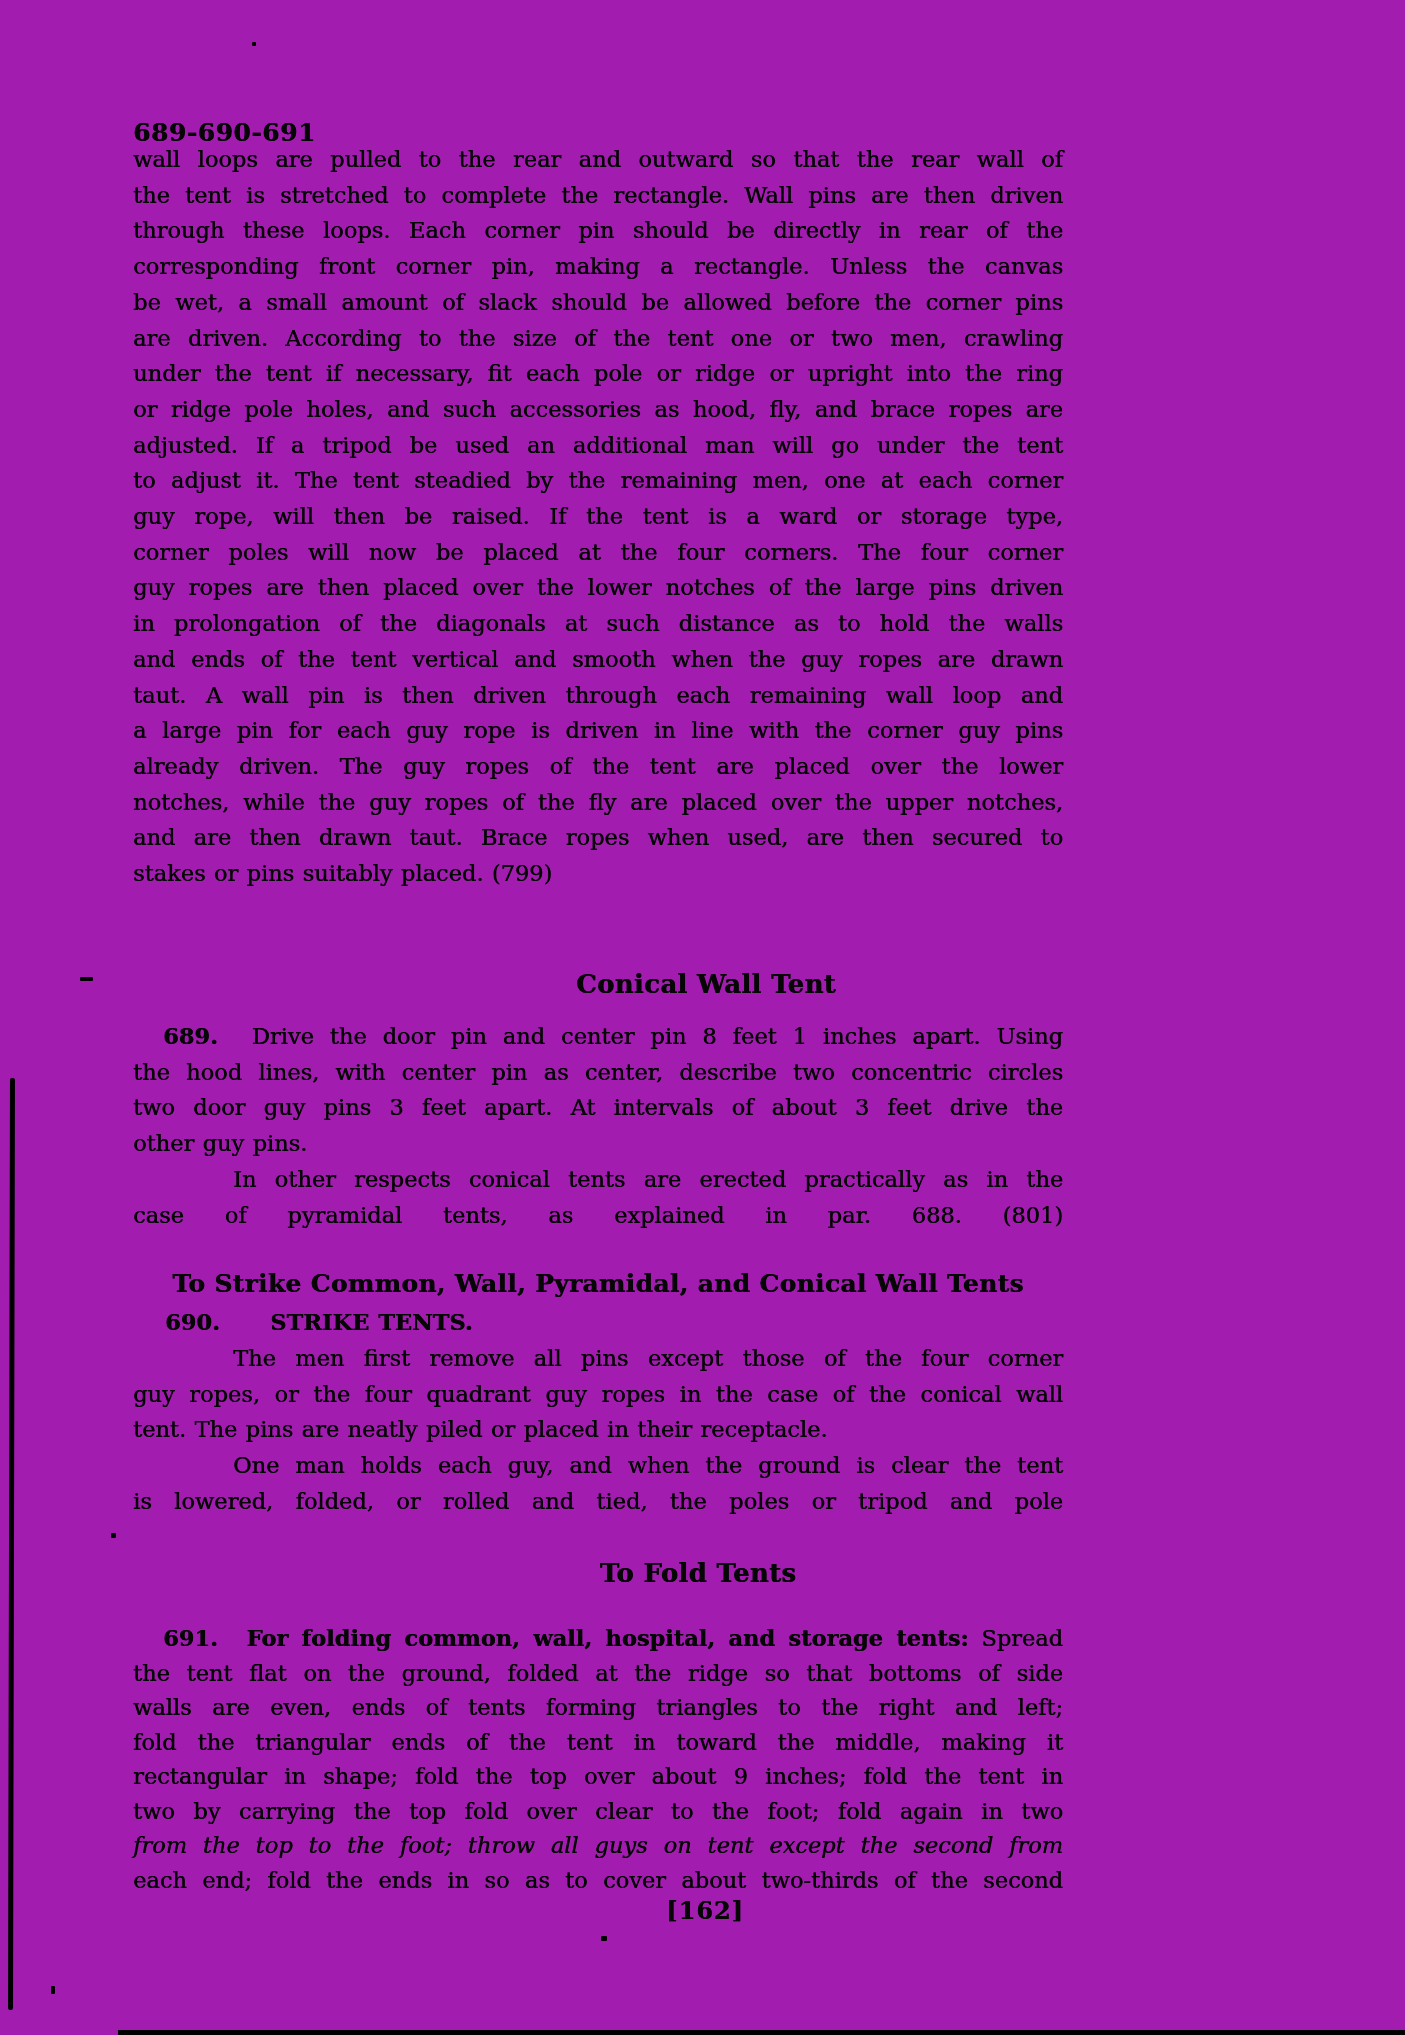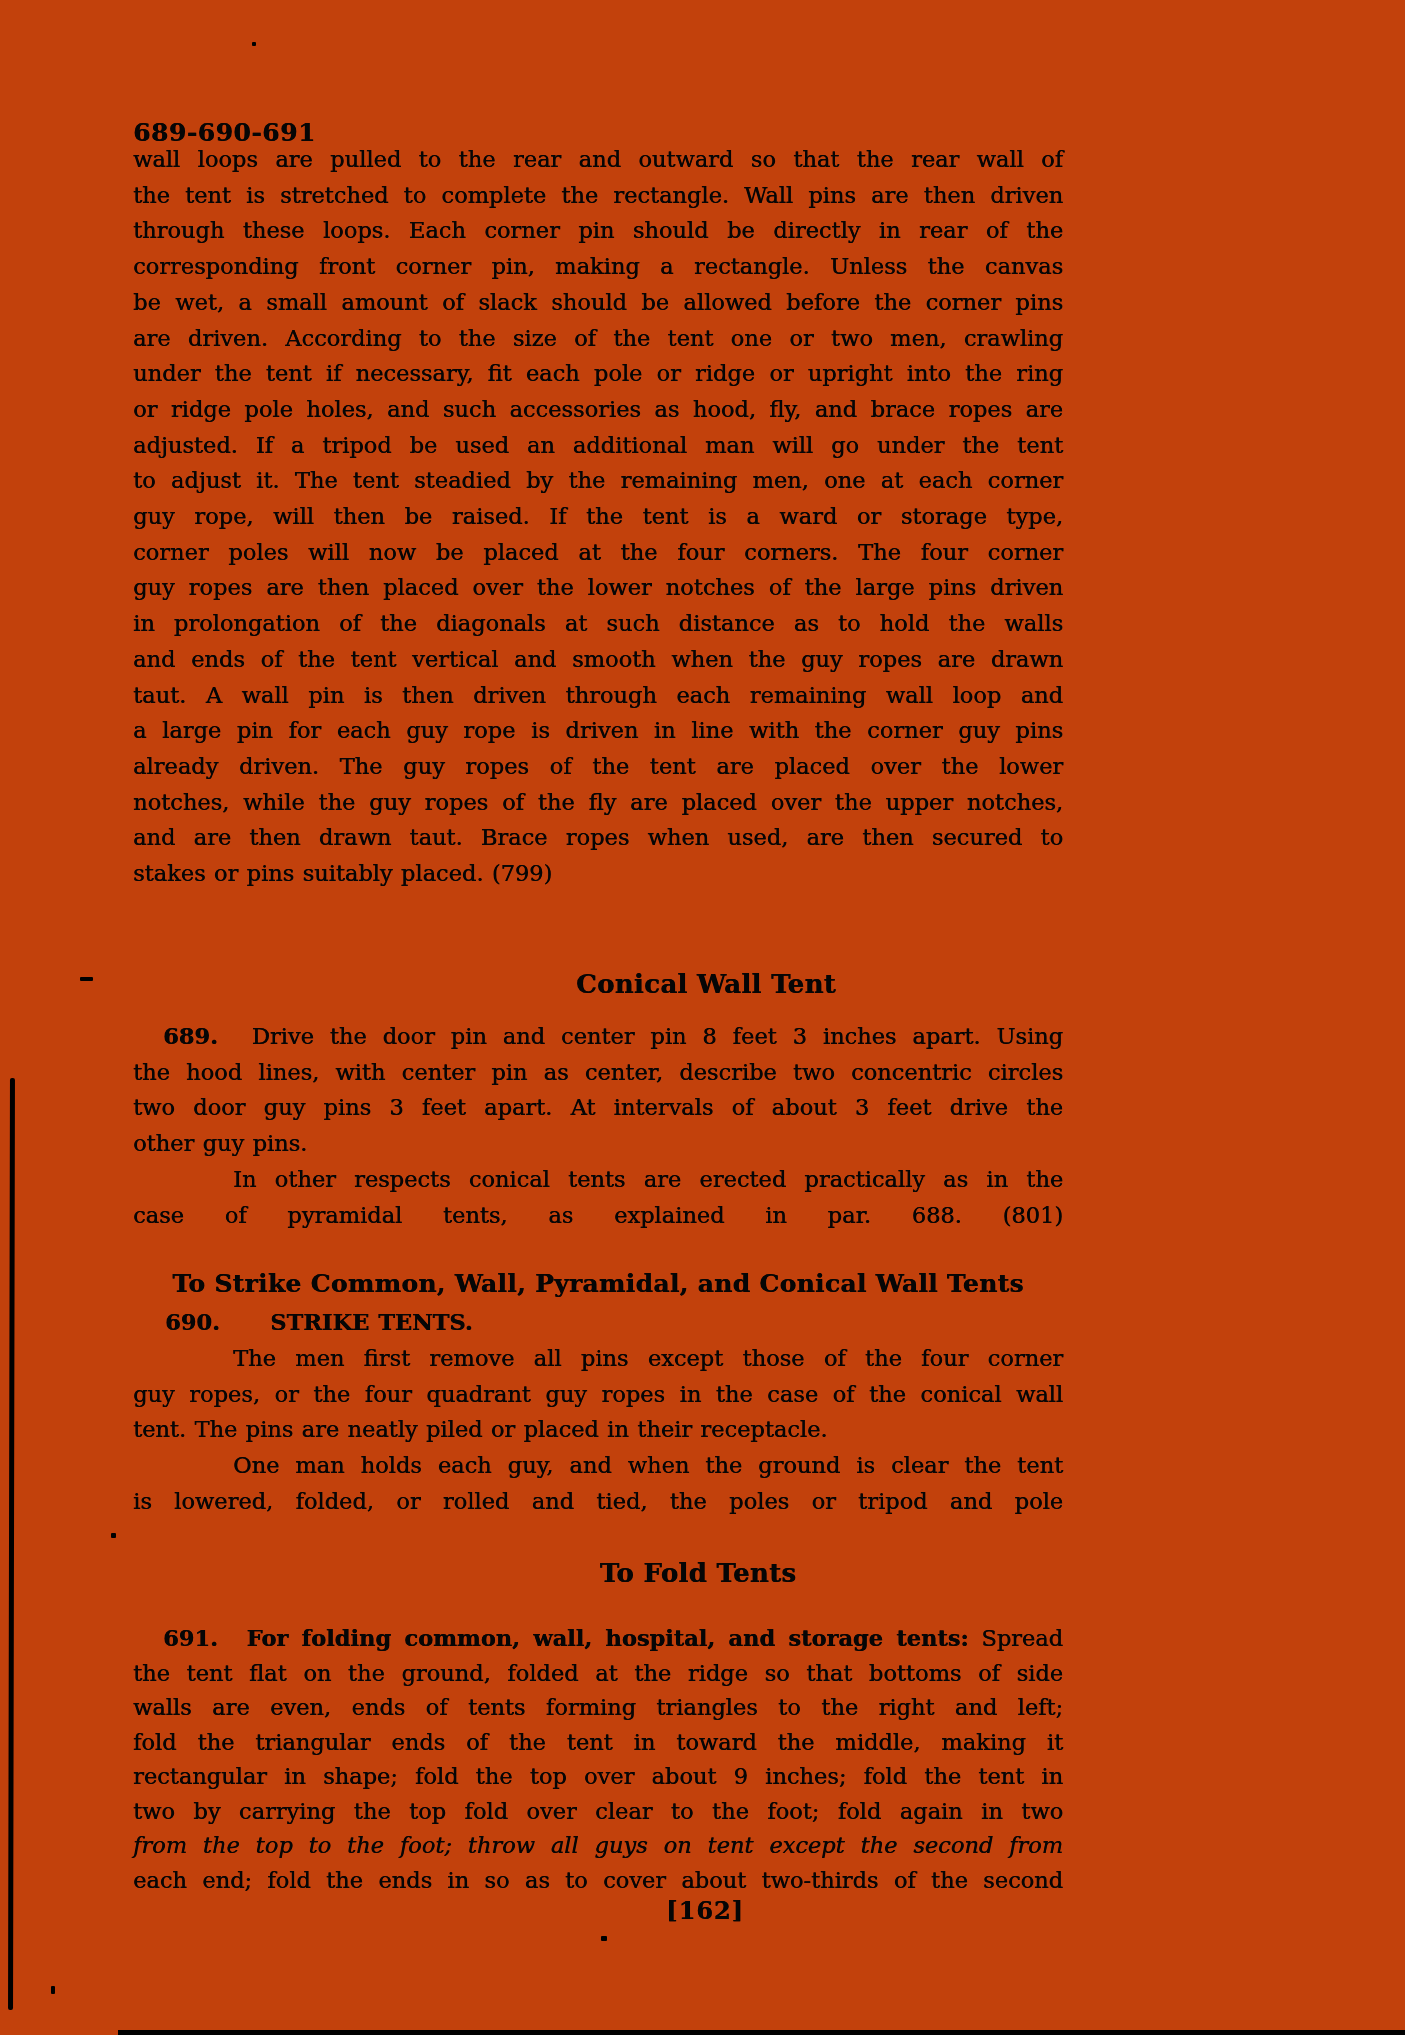--- a/index.html
+++ b/index.html
@@ -1,19 +1,19 @@
 <!DOCTYPE html>
 <html><head>
 <meta charset="utf-8">
 <style>
   html,body{margin:0;padding:0;background:#ffffff;}
   .page{
     position:relative;
     width:1405px;height:2035px;
-    background:#c2410c;
+    background:#a21caf;
     color:#060606;
     font-family:"DejaVu Serif","Liberation Serif",serif;
     overflow:hidden;
     text-shadow:0.45px 0 0 currentColor;
   }
   .abs{position:absolute;}
   .tb{left:133px;width:930px;}
   .line{
     font-size:22.5px;
     line-height:35.7px;
@@ -71,21 +71,21 @@
       <div class="line j"><span>a large pin for each guy rope is driven in line with the corner guy pins</span> </div>
       <div class="line j"><span>already driven.  The guy ropes of the tent are placed over the lower</span> </div>
       <div class="line j"><span>notches, while the guy ropes of the fly are placed over the upper notches,</span> </div>
       <div class="line j"><span>and are then drawn taut.  Brace ropes when used, are then secured to</span> </div>
       <div class="line"><span>stakes or pins suitably placed.  (799)</span> </div>
     </div>
 
   <div class="abs heading" style="left:241px;width:930px;top:969px;">Conical Wall Tent</div>
 
   <div class="abs tb" style="top:1019px;">
-      <div class="line j" style="padding-left: 30px;"><span class="b">689.</span> <span style="padding-left: 18px;">Drive the door pin and center pin 8 feet 3 inches apart.  Using</span> </div>
+      <div class="line j" style="padding-left: 30px;"><span class="b">689.</span> <span style="padding-left: 18px;">Drive the door pin and center pin 8 feet 1 inches apart.  Using</span> </div>
       <div class="line j"><span>the hood lines, with center pin as center, describe two concentric circles</span> </div>
       <div class="line j"><span>two door guy pins 3 feet apart.  At intervals of about 3 feet drive the</span> </div>
       <div class="line"><span>other guy pins.</span> </div>
       <div class="line j" style="padding-left: 100px;"><span>In other respects conical tents are erected practically as in the</span> </div>
       <div class="line j"><span>case of pyramidal tents, as explained in par. 688.  (801)</span> </div>
     </div>
 
   <div class="abs tb heading heading-strike" style="top:1269px;">To Strike Common, Wall, Pyramidal, and Conical Wall Tents</div>
 
   <div class="abs tb" style="top:1305px;font-size:24px;">

